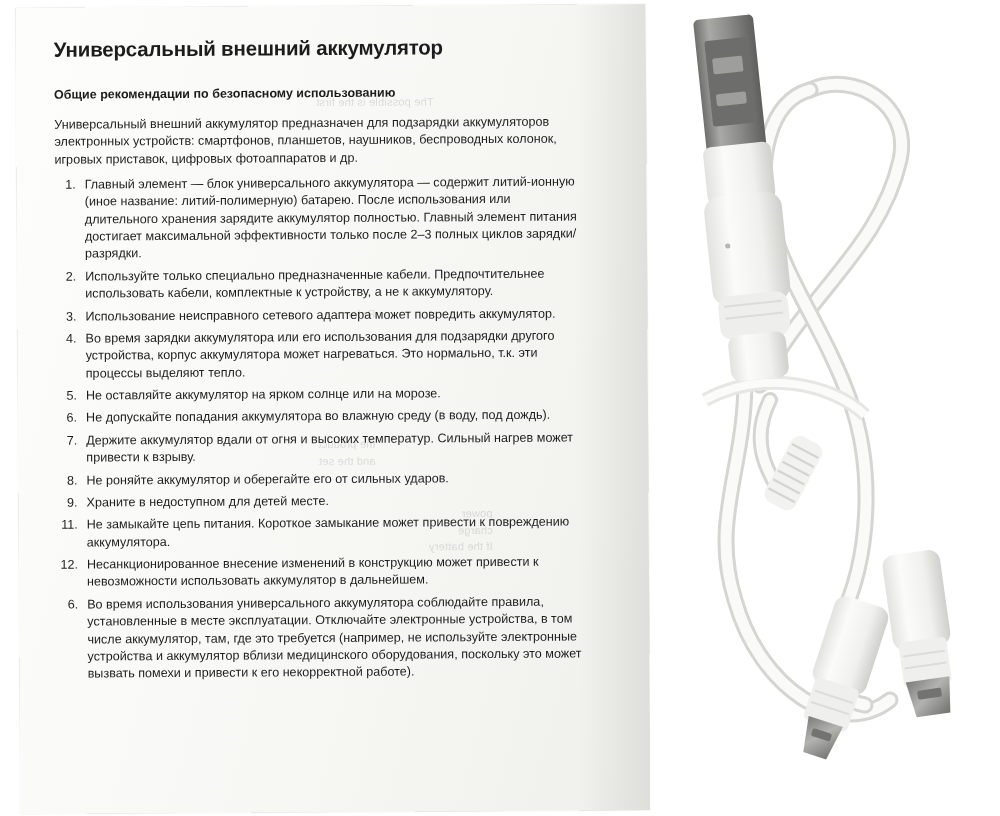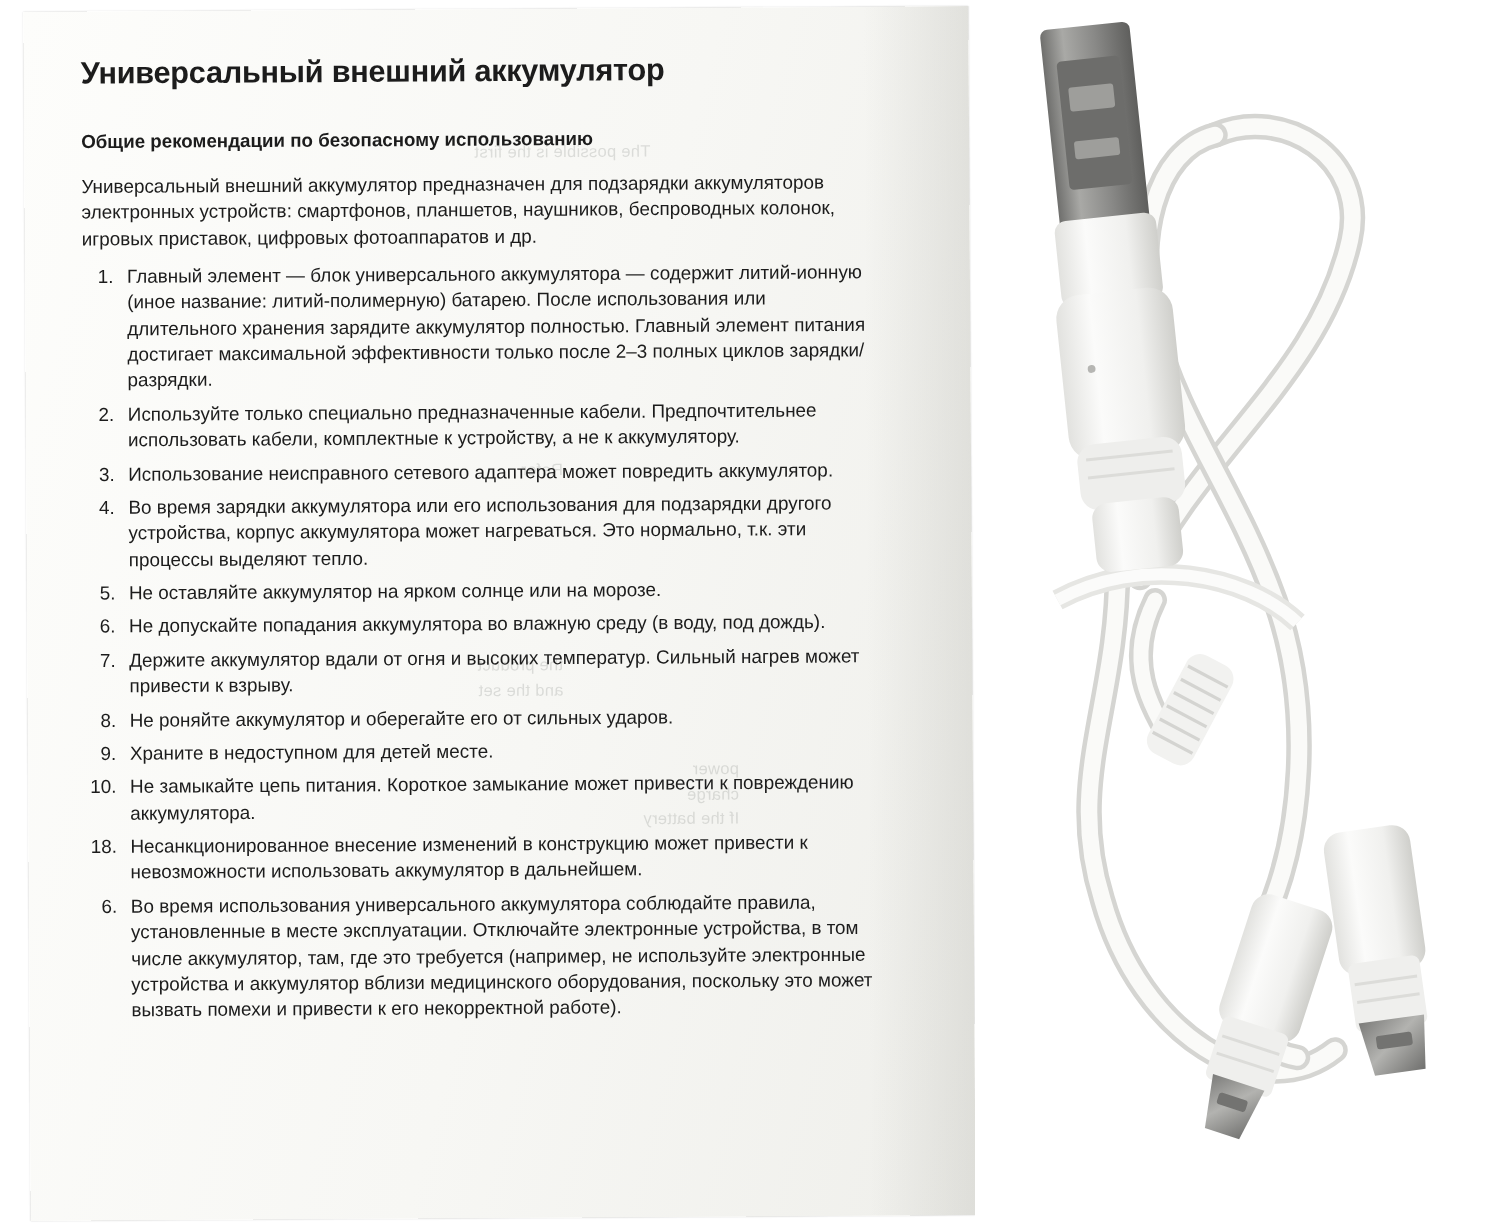--- a/index.html
+++ b/index.html
@@ -178,25 +178,25 @@
         </li>
         <li>
           <span class="num">8.</span>
           <span class="txt">Не роняйте аккумулятор и оберегайте его от сильных ударов.</span>
         </li>
         <li>
           <span class="num">9.</span>
           <span class="txt">Храните в недоступном для детей месте.</span>
         </li>
         <li>
-          <span class="num">10.</span>
+          <span class="num">11.</span>
           <span class="txt">Не замыкайте цепь питания. Короткое замыкание может привести к повреждению аккумулятора.</span>
         </li>
         <li>
-          <span class="num">18.</span>
+          <span class="num">12.</span>
           <span class="txt">Несанкционированное внесение изменений в конструкцию может привести к невозможности использовать аккумулятор в дальнейшем.</span>
         </li>
         <li>
           <span class="num">6.</span>
           <span class="txt">Во время использования универсального аккумулятора соблюдайте правила, установленные в месте эксплуатации. Отключайте электронные устройства, в том числе аккумулятор, там, где это требуется (например, не используйте электронные устройства и аккумулятор вблизи медицинского оборудования, поскольку это может вызвать помехи и привести к его некорректной работе).</span>
         </li>
       </ol>
     </div>
   </div>
 

